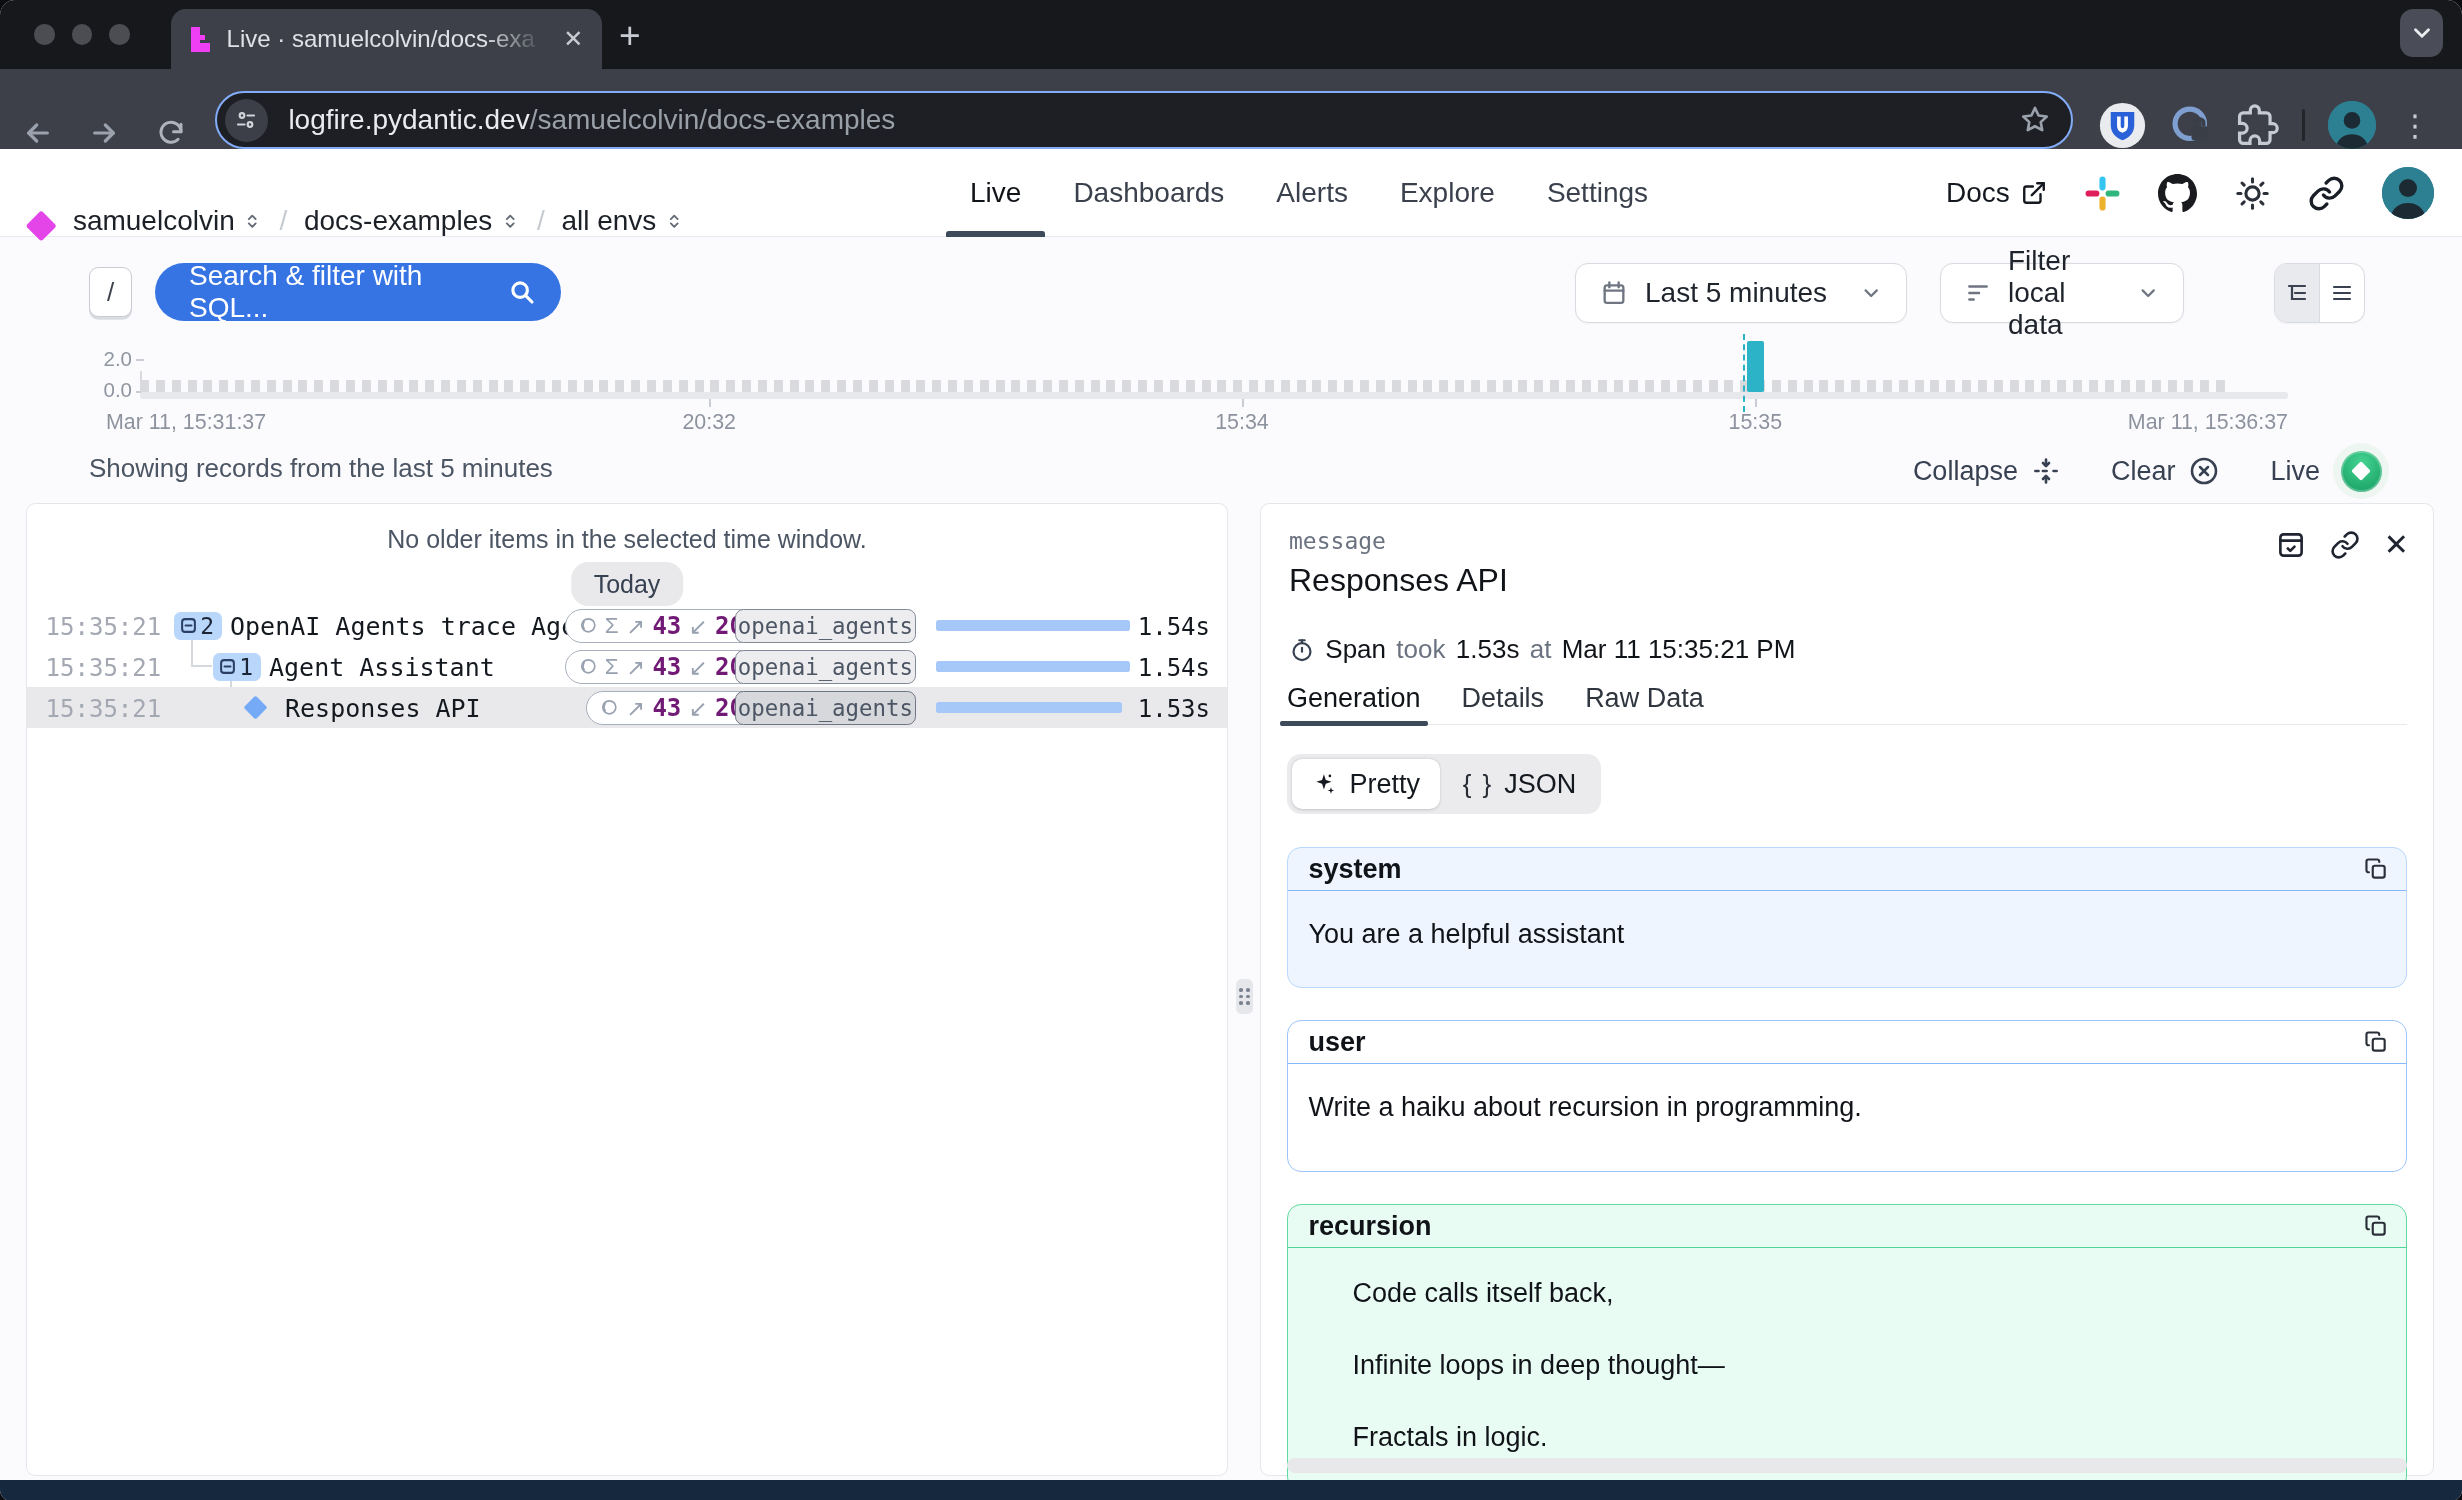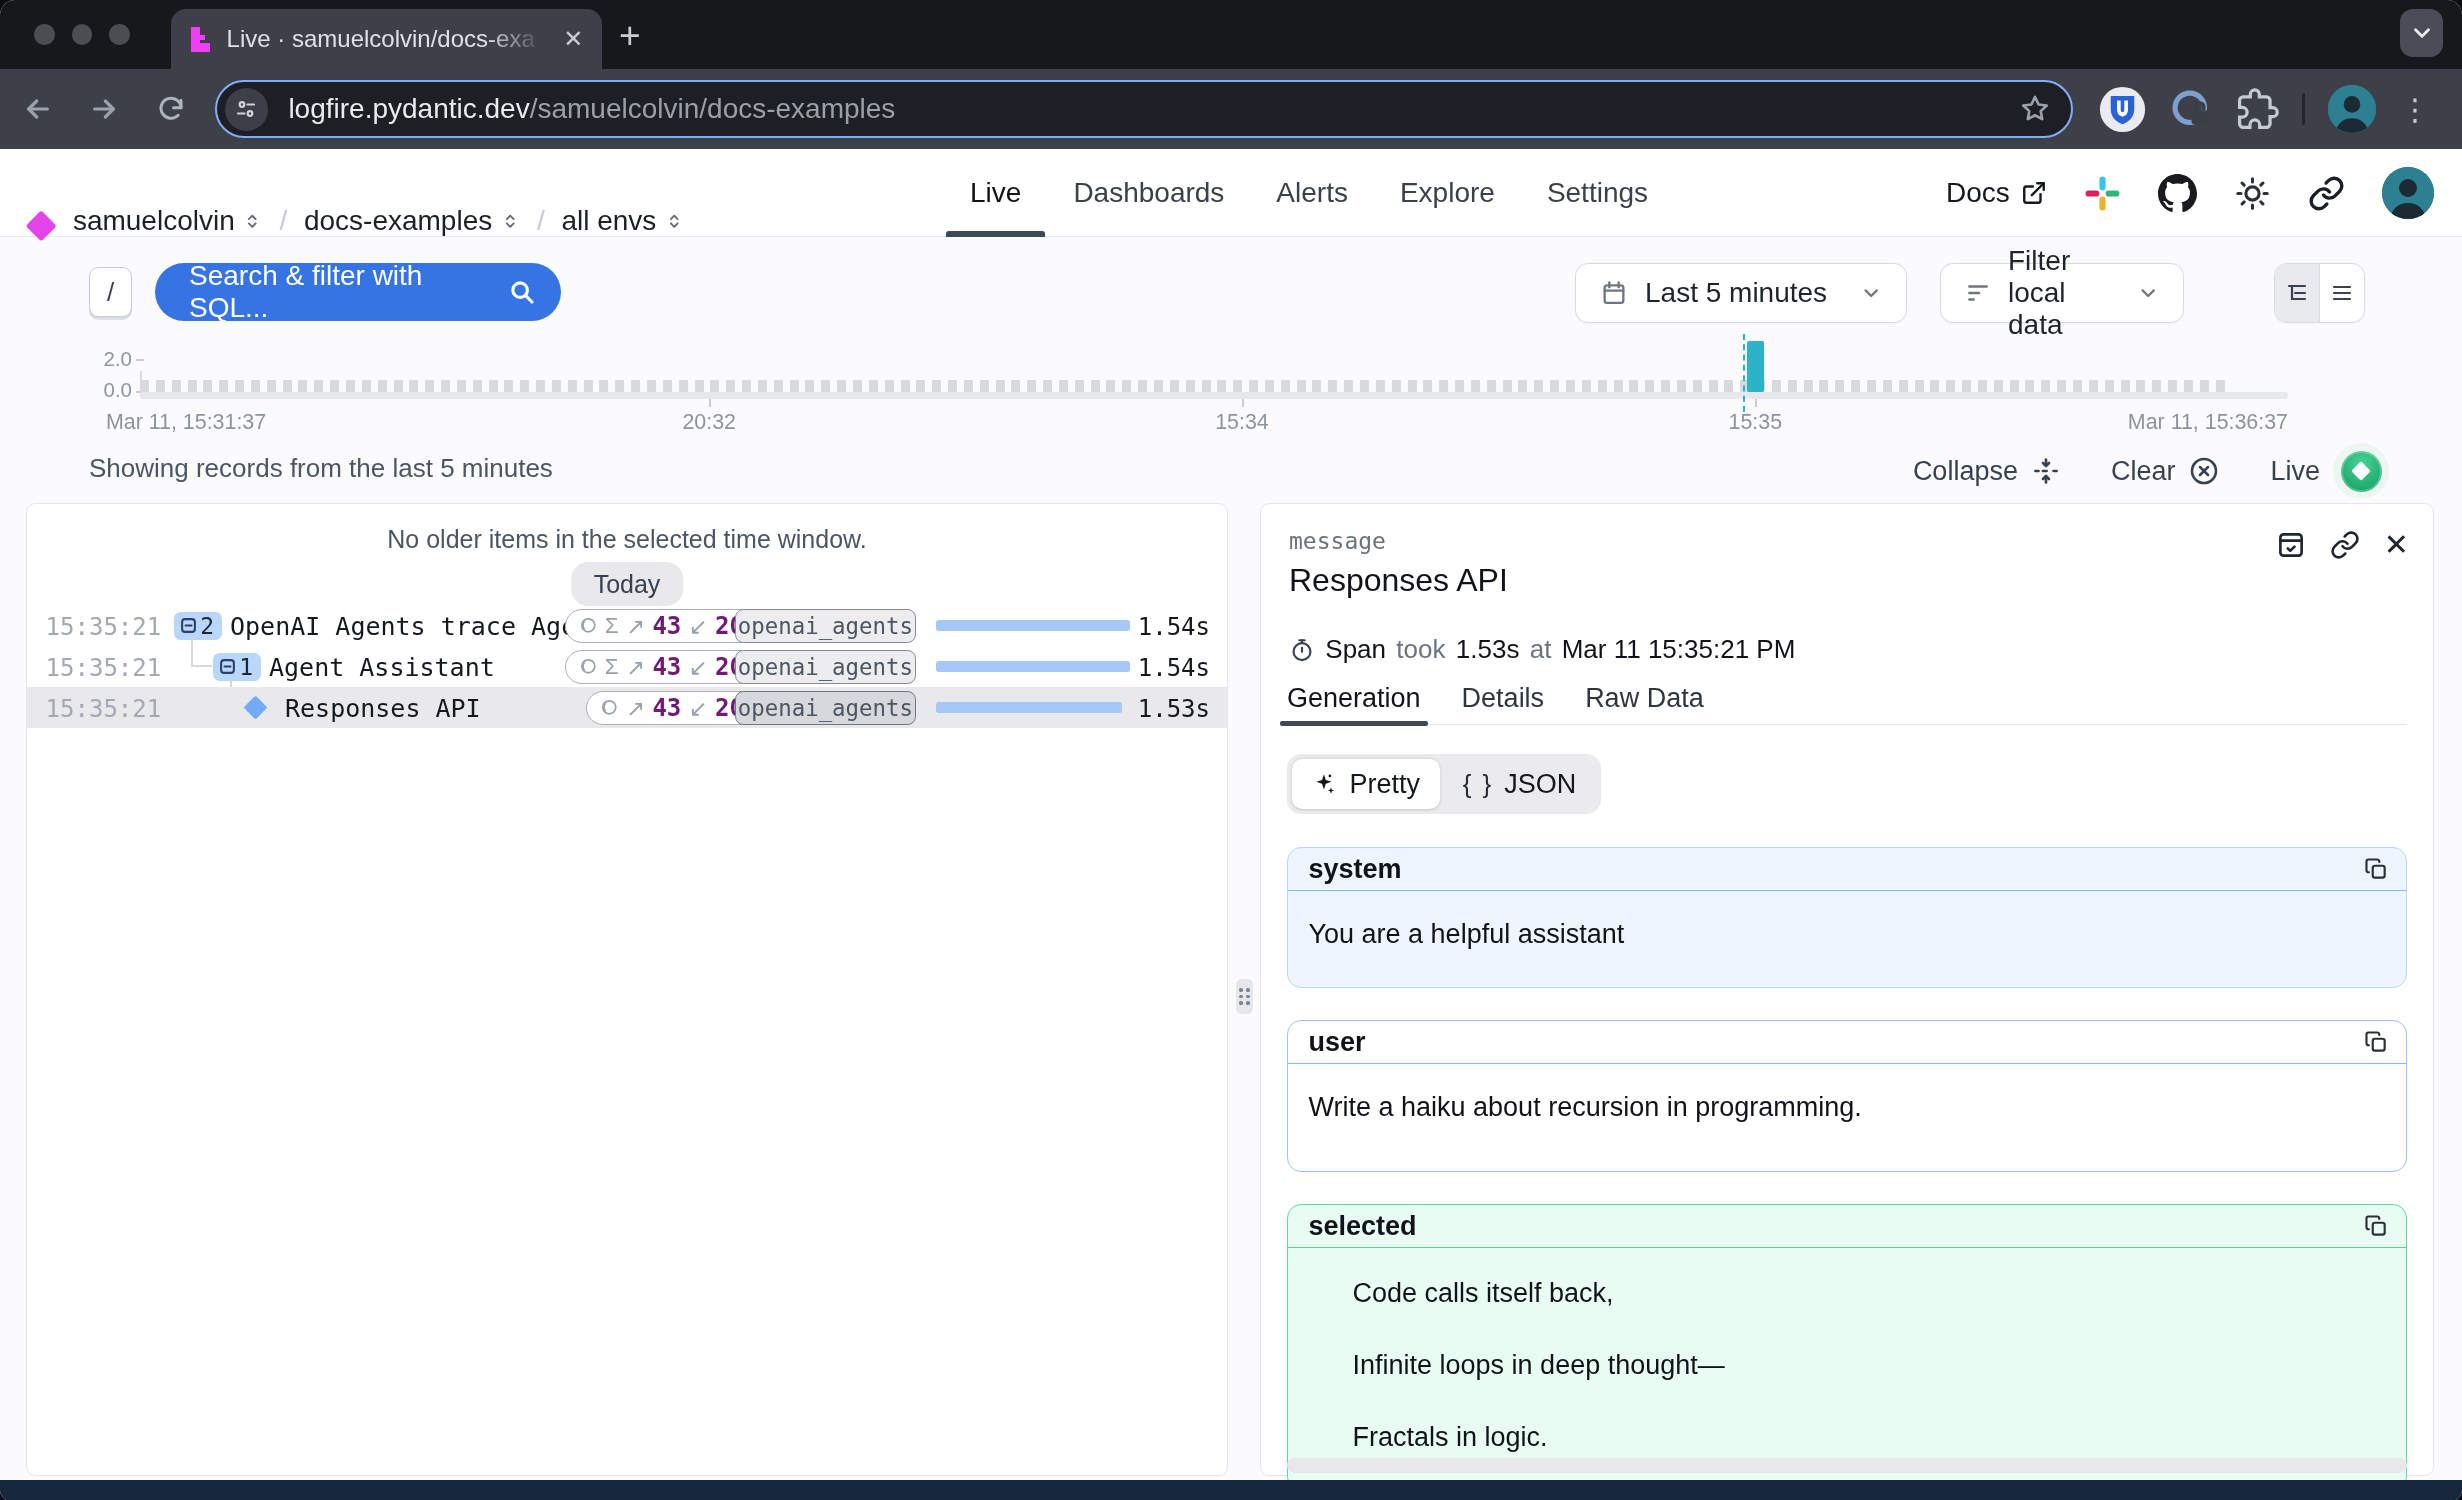--- a/index.html
+++ b/index.html
@@ -31,21 +31,21 @@
   .btab-logo .b{left:1.9px;top:16px;width:18.6px;height:8.4px;}
   .btab-logo .c{left:10.3px;top:7.5px;width:5.6px;height:5.6px;}
   .btab-title{flex:1;color:#dee1e6;font-size:24px;white-space:nowrap;overflow:hidden;
     -webkit-mask-image:linear-gradient(90deg,#000 80%,transparent 98%);
     mask-image:linear-gradient(90deg,#000 80%,transparent 98%);}
   .btab-close{color:#c8cbd2;font-size:24px;line-height:1;flex:0 0 auto;}
   .newtab{position:absolute;left:619px;top:17px;color:#c8cbd2;font-size:37px;font-weight:300;line-height:1;}
   .tabchev{position:absolute;right:18.6px;top:9.3px;width:43px;height:48px;background:#4a4d57;
     border-radius:13px;display:flex;align-items:center;justify-content:center;}
   .toolbar{position:absolute;left:0;top:69px;width:100%;height:80px;background:#3d4049;
-    display:flex;align-items:center;}
+    display:flex;align-items:flex-end;}
   .navbtn{width:32px;height:32px;flex:0 0 auto;display:flex;align-items:center;justify-content:center;}
   .navbtn.back{margin-left:22.4px;} .navbtn.fwd{margin-left:34px;} .navbtn.reload{margin-left:35px;}
   .urlbar{position:relative;margin-left:28px;width:1858px;height:58px;background:#1d1f24;
     border:2.8px solid #83acf8;border-radius:30px;display:flex;align-items:center;padding:0 20.5px 0 7.5px;}
   .tunecirc{width:43px;height:43px;border-radius:50%;background:#3c3f48;display:flex;
     align-items:center;justify-content:center;flex:0 0 auto;}
   .urltext{margin-left:20.5px;font-size:28px;flex:1;white-space:nowrap;overflow:hidden;}
   .urltext .host{color:#e9ebee;} .urltext .path{color:#9aa0a8;}
   .ext{display:flex;align-items:center;margin-left:26px;gap:22.4px;}
   .extdiv{width:3.7px;height:32px;background:#23252b;border-radius:1.9px;}
@@ -736,21 +736,21 @@
               <rect x="9" y="9" width="11" height="11" rx="2"></rect>
               <path d="M5.5 15H5a1.8 1.8 0 0 1-1.8-1.8V5A1.8 1.8 0 0 1 5 3.2h8.2A1.8 1.8 0 0 1 15 5v.5"></path>
             </svg>
         </div>
         <div class="card-b">
           <p>Write a haiku about recursion in programming.</p>
         </div>
       </div>
       <div class="card assistant">
         <div class="card-h">
-          <span>selected</span>
+          <span>recursion</span>
           <svg width="26" height="26" viewBox="0 0 24 24" fill="none" stroke="#2a2f38" stroke-width="2" stroke-linecap="round" stroke-linejoin="round">
               <rect x="9" y="9" width="11" height="11" rx="2"></rect>
               <path d="M5.5 15H5a1.8 1.8 0 0 1-1.8-1.8V5A1.8 1.8 0 0 1 5 3.2h8.2A1.8 1.8 0 0 1 15 5v.5"></path>
             </svg>
         </div>
         <div class="card-b">
           <p>Code calls itself back,</p>
           <p>Infinite loops in deep thought—</p>
           <p>Fractals in logic.</p>
         </div>

